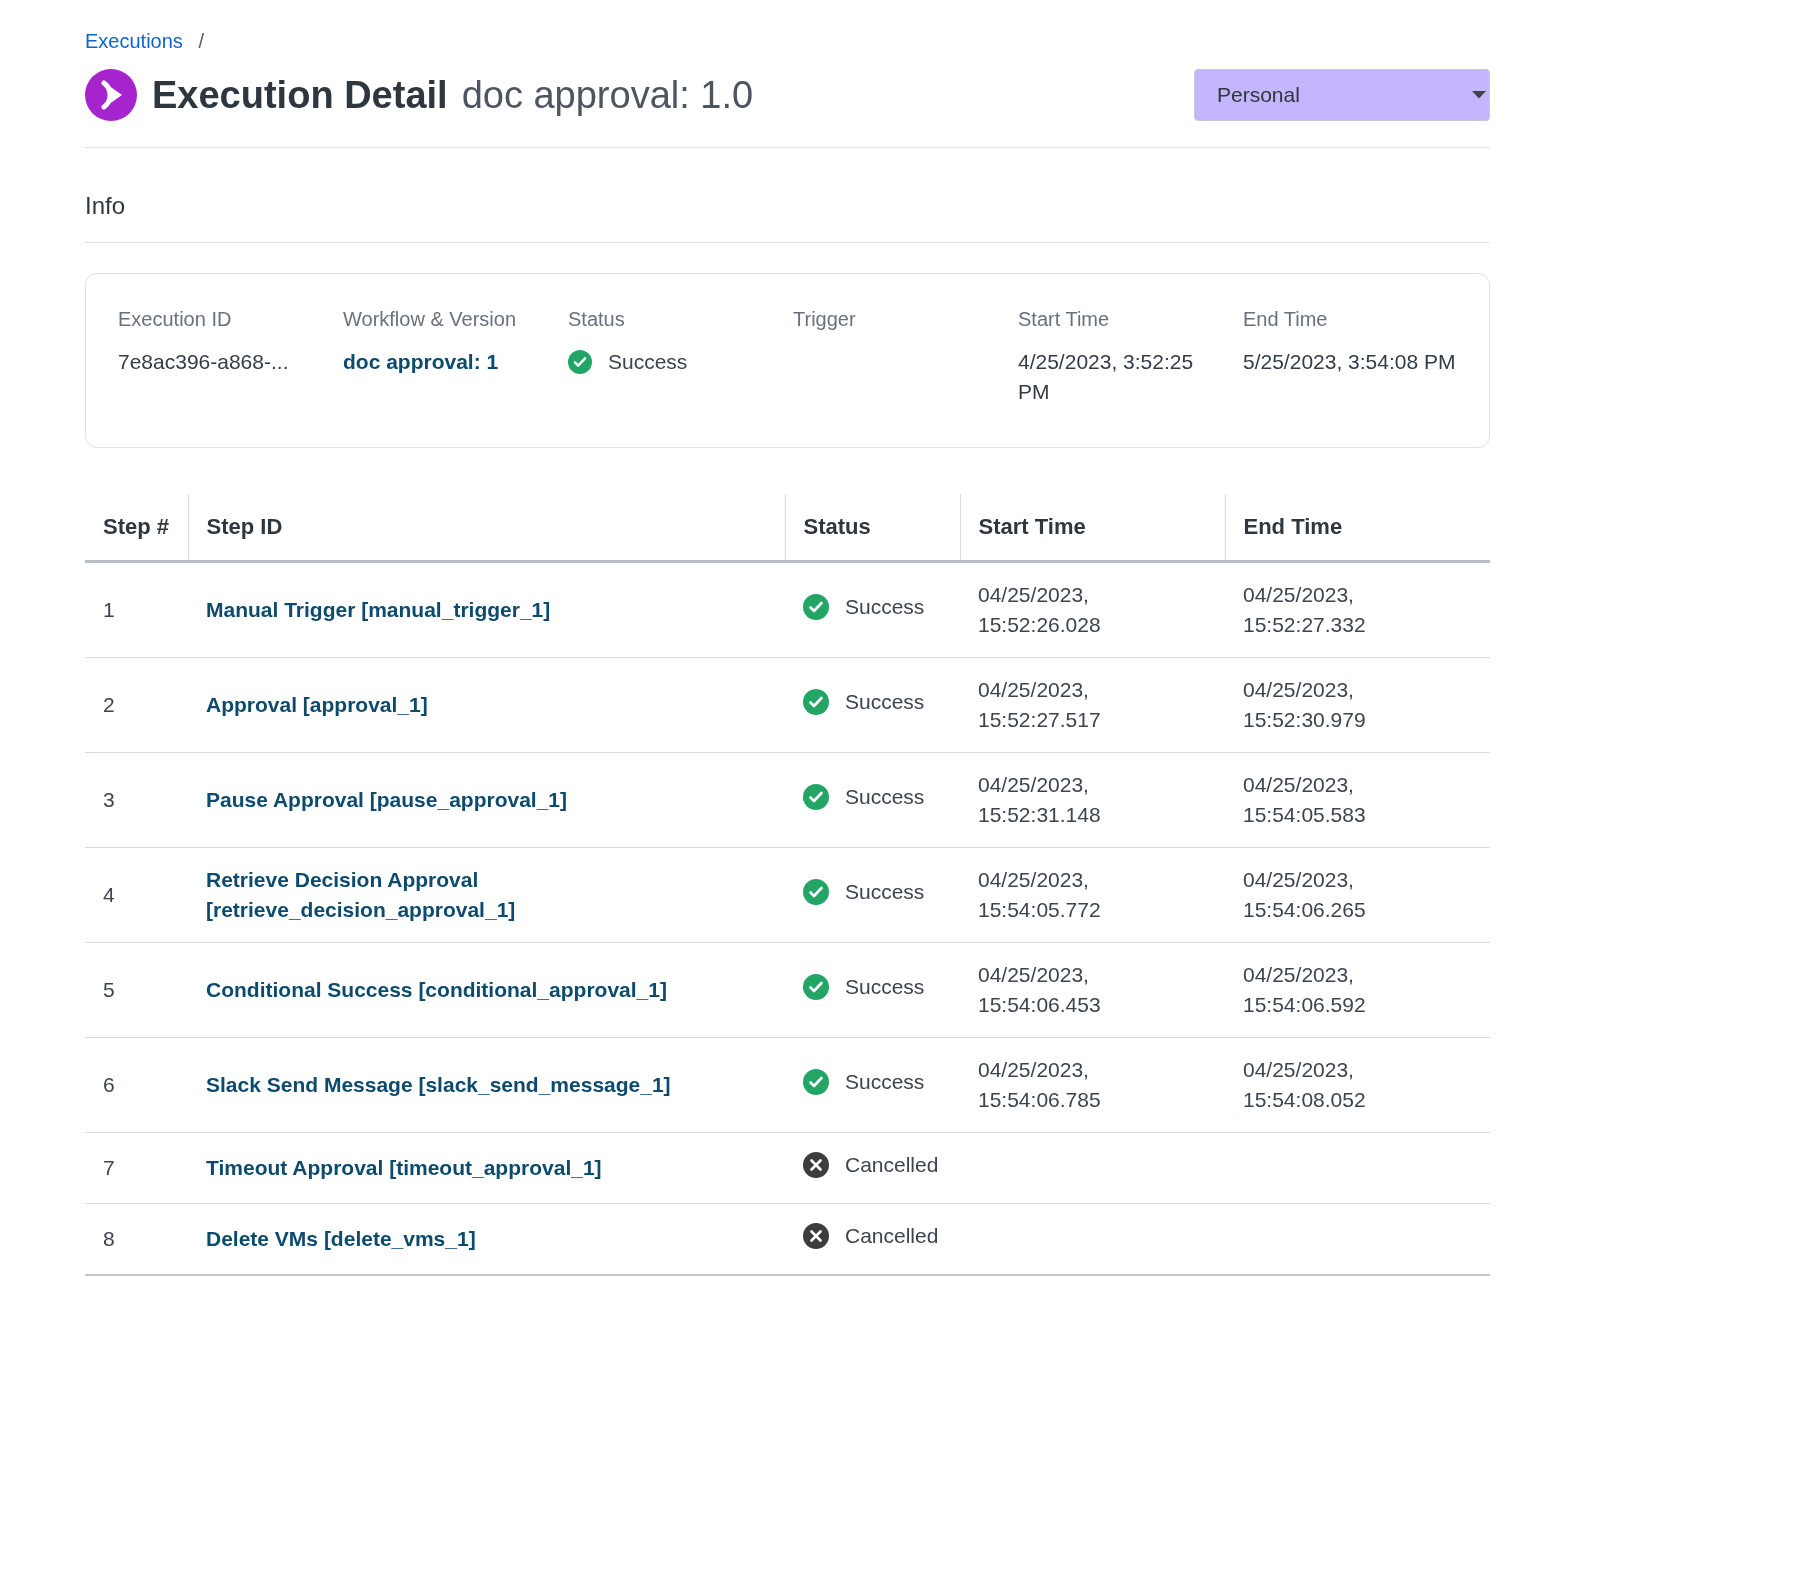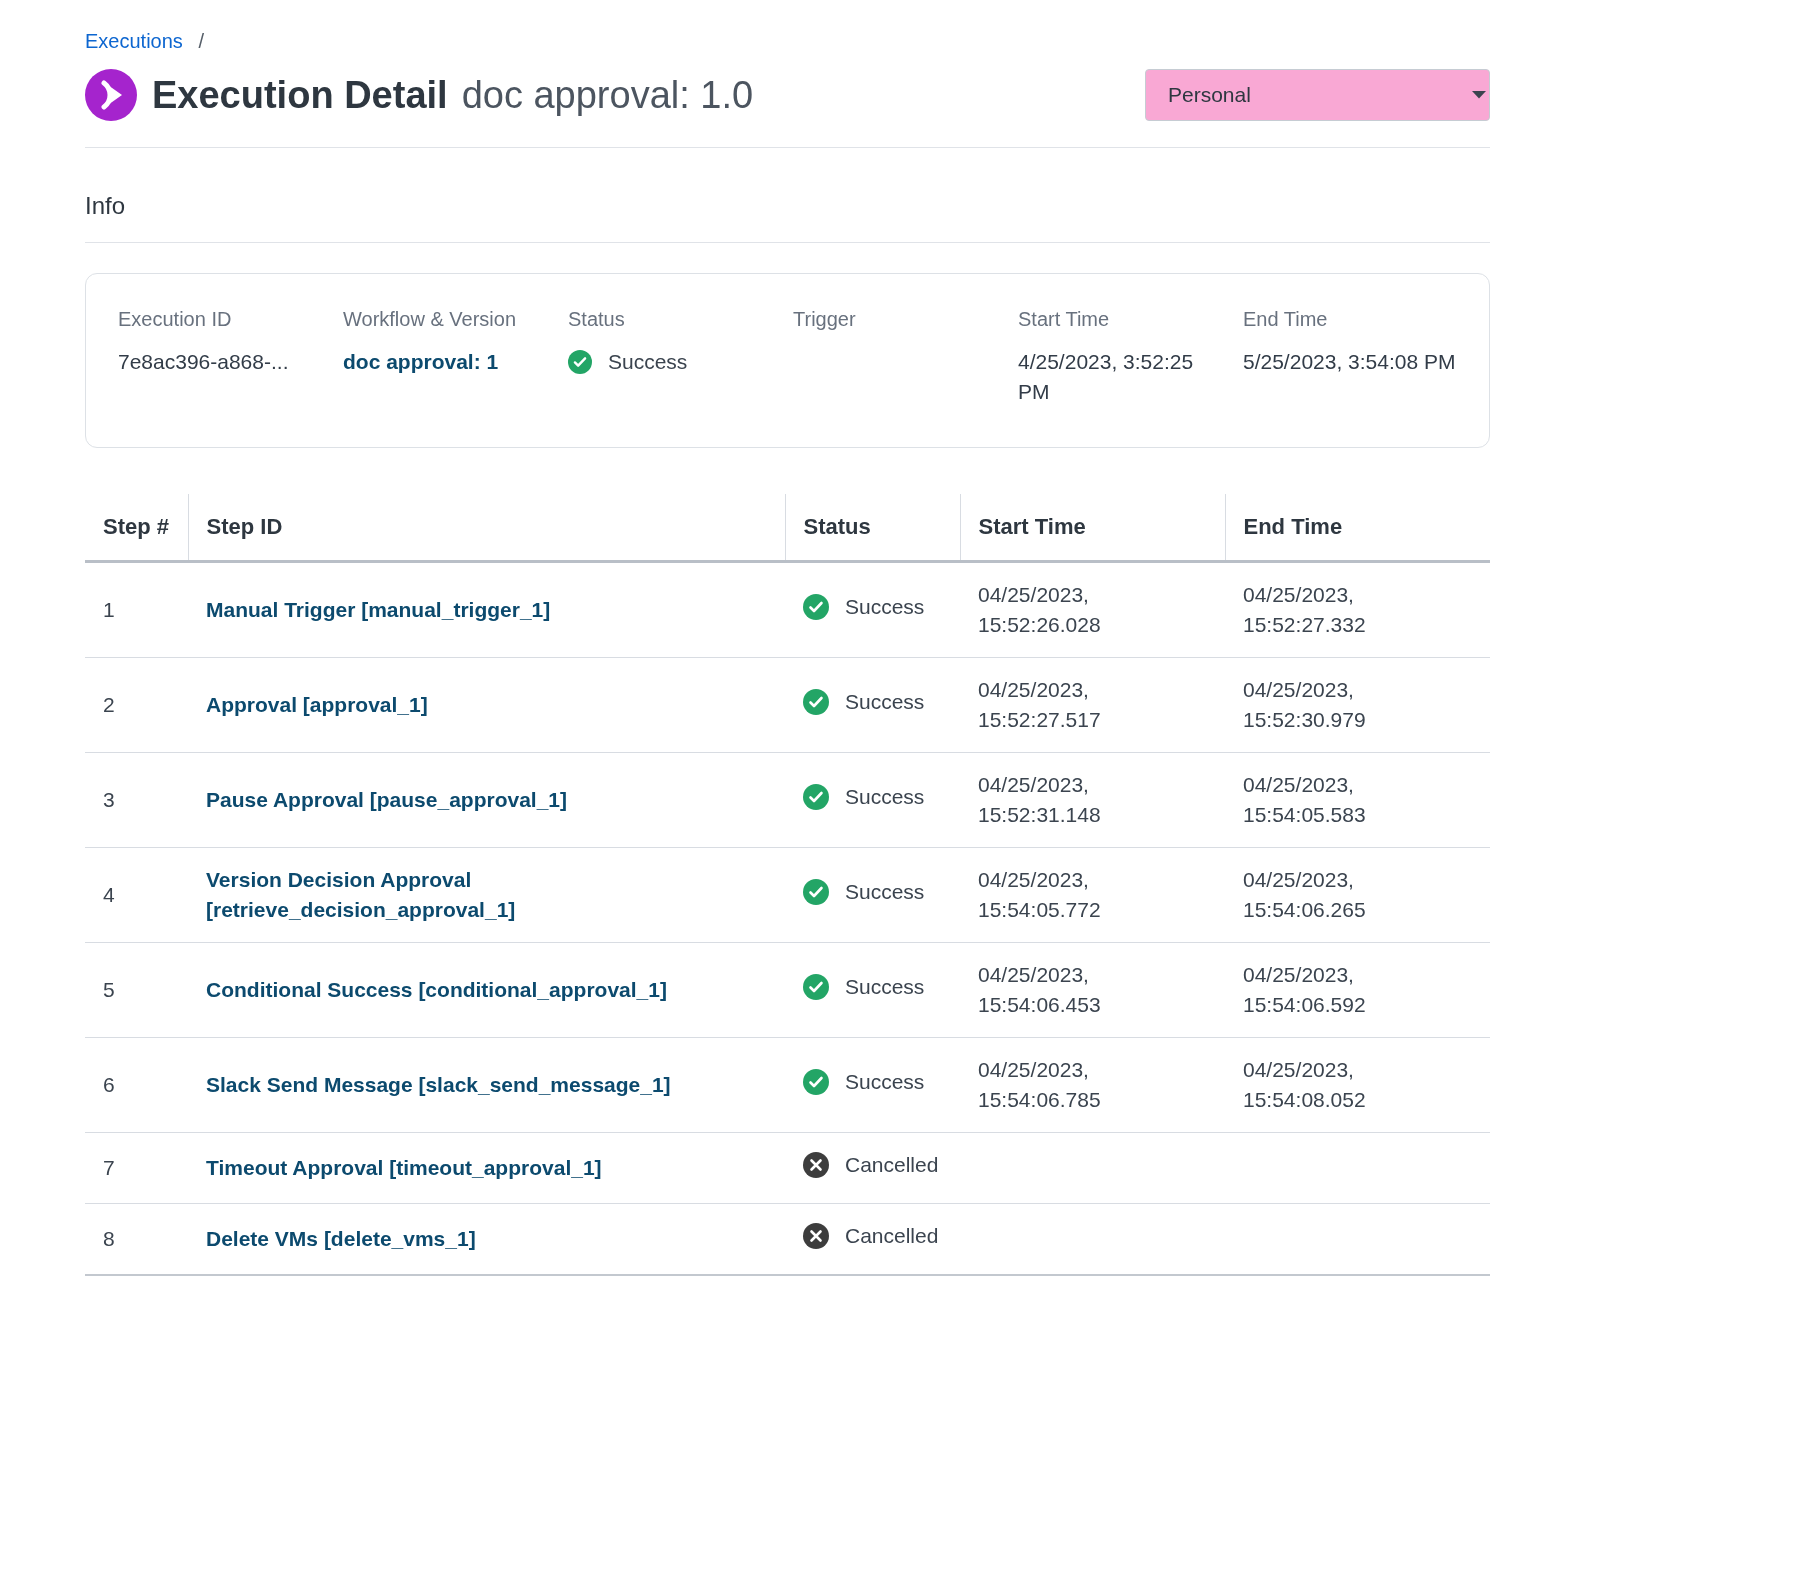--- a/index.html
+++ b/index.html
@@ -15,22 +15,22 @@
   .breadcrumb { font-size: 20px; }
   .breadcrumb a { color: #0d66d0; font-weight: 400; text-decoration: none; cursor: pointer; }
   .breadcrumb .sep { color: #555e68; margin-left: 10px; }
 
   
   .title-row { display: flex; align-items: center; margin-top: 16px; padding-bottom: 26px; border-bottom: 1px solid #e0e3e8; }
   .logo { width: 52px; height: 52px; flex: 0 0 auto; }
   h1.page-title { font-size: 38px; font-weight: 700; color: #2e3740; margin-left: 15px; white-space: nowrap; }
   .subtitle { font-size: 38px; font-weight: 400; color: #4c5560; margin-left: 14px; white-space: nowrap; }
   .select {
-    margin-left: auto; width: 345px; height: 52px;
-    border: 1px solid #c6ccd3; border-radius: 4px; background: #f9a8d4;
+    margin-left: auto; width: 296px; height: 52px;
+    border: 1px solid #c6ccd3; border-radius: 4px; background: #c4b5fd;
     display: flex; align-items: center; justify-content: space-between;
     padding: 0 2px 0 22px; font-size: 21px; color: #2e3740; cursor: pointer;
   }
   .chev svg { display: block; }
 
   
   .info-title { font-size: 24px; font-weight: 400; color: #2e3740; margin-top: 44px; padding-bottom: 22px; border-bottom: 1px solid #e0e3e8; }
   .info-card {
     margin-top: 30px; border: 1px solid #dde1e6; border-radius: 12px;
     padding: 34px 10px 40px 32px; display: flex;
@@ -227,21 +227,21 @@
       <div class="time-wrap">04/25/2023, 15:52:31.148</div>
     </td>
     <td class="c-time">
       <div class="time-wrap">04/25/2023, 15:54:05.583</div>
     </td>
   </tr>
 
   <tr class="step-row">
     <td class="c-num">4</td>
     <td class="c-step">
-      <a class="link step-link">Version Decision Approval [retrieve_decision_approval_1]</a>
+      <a class="link step-link">Retrieve Decision Approval [retrieve_decision_approval_1]</a>
     </td>
     <td class="c-status">
       <span class="status-wrap">
         <span class="icon" style="display: inline-flex;">
           <svg width="26" height="26" viewBox="0 0 26 26">
                   <circle cx="13" cy="13" r="13" fill="#23a566"></circle>
                   <path d="M7.5 13.5 l3.5 3.5 l7.5 -8" stroke="#ffffff" stroke-width="2.6" fill="none" stroke-linecap="round" stroke-linejoin="round"></path>
                 </svg>
         </span>
 

